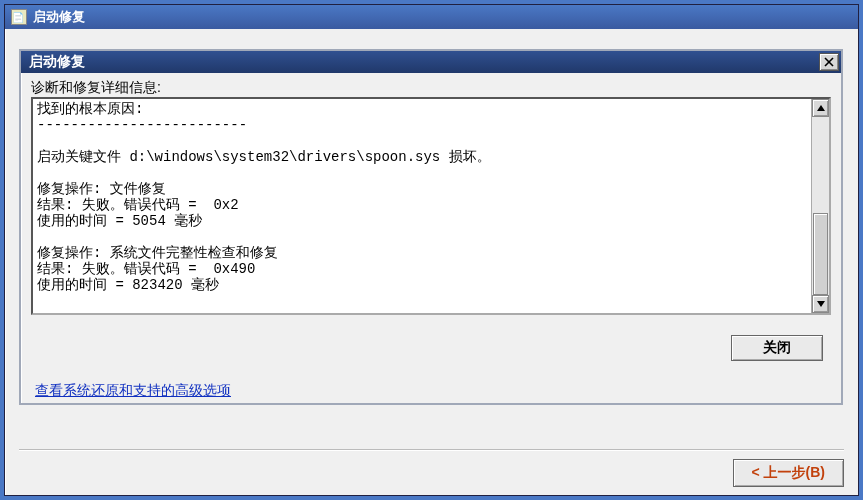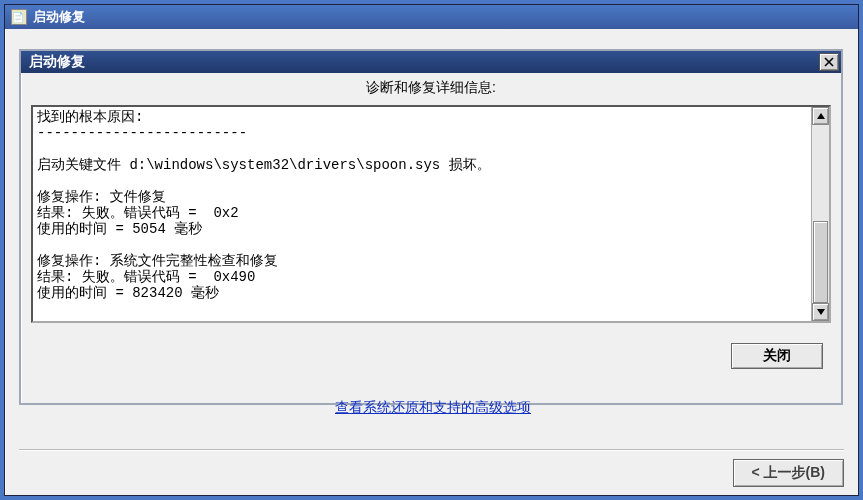--- a/index.html
+++ b/index.html
@@ -66,22 +66,21 @@
     cursor:pointer;
   }
   .close-btn svg { width:10px;height:10px; }
   .inner-content {
     padding: 6px 10px 8px 10px;
     display:flex; flex-direction:column; height:calc(100% - 22px);
   }
   .label-line {
     font-size: 14px;
     color: #000;
-    margin-bottom: 8px;
-    text-align: center;
+    margin-bottom: 0;
   }
   .log-box {
     flex: 0 0 218px;
     border: 2px inset #aaa;
     background: #fff;
     color: #000;
     font-family: "SimSun","NSimSun","Courier New",monospace;
     font-size: 14px;
     line-height: 16px;
     position: relative;
@@ -129,26 +128,25 @@
     background: #eaeaea;
     border: 1px solid #666;
     box-shadow: inset 1px 1px 0 #fff, inset -1px -1px 0 #aaa;
     font-size: 14px;
     color:#000;
     padding: 0 18px;
     cursor:pointer;
     display:flex;align-items:center;justify-content:center;font-weight:bold;
   }
   .win-btn.disabled {
-    color:#404040; cursor:default;
+    color:#c2410c; cursor:default;
   }
   .link-line {
-    margin-top: 29px;
+    margin-top: 20px;
     padding-left: 4px;
-    text-align: center;
   }
   .link-line a {
     color: #1030c0;
     text-decoration: underline;
     font-size: 14px;
     cursor:pointer;
   }
   .wizard-btns {
     position:absolute;
     right: 14px;

